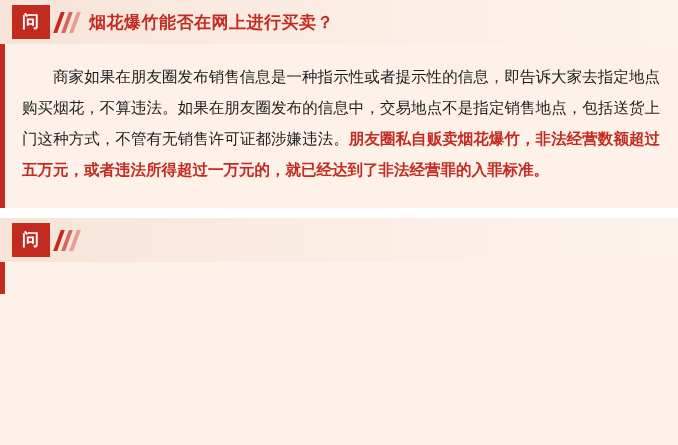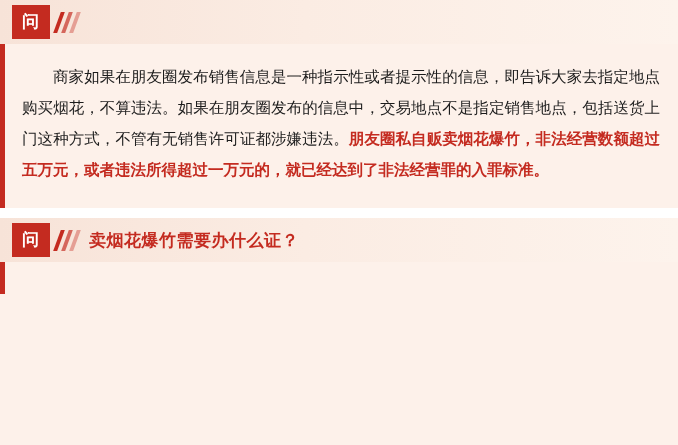--- a/index.html
+++ b/index.html
@@ -108,39 +108,39 @@
 <div class="page">
 
   <div class="qa-block">
     <div class="q-header">
       <div class="q-badge">问</div>
       <div class="q-slashes">
         <span class="q-slash s1"></span>
         <span class="q-slash s2"></span>
         <span class="q-slash s3"></span>
       </div>
+      <div class="q-title">烟花爆竹能否在网上进行买卖？</div>
     </div>
     <div class="a-body first">
       <div class="a-accent"></div>
       <div class="a-text">
         <span>商家如果在朋友圈发布销售信息是一种指示性或者提示性的信息，即告诉大家去指定地点购买烟花，不算违法。如果在朋友圈发布的信息中，交易地点不是指定销售地点，包括送货上门这种方式，不管有无销售许可证都涉嫌违法。</span><span class="hl">朋友圈私自贩卖烟花爆竹，非法经营数额超过五万元，或者违法所得超过一万元的，就已经达到了非法经营罪的入罪标准。</span>
       </div>
     </div>
   </div>
 
   <div class="spacer"></div>
 
   <div class="qa-block">
     <div class="q-header">
       <div class="q-badge">问</div>
       <div class="q-slashes">
         <span class="q-slash s1"></span>
         <span class="q-slash s2"></span>
         <span class="q-slash s3"></span>
       </div>
-      <div class="q-title">卖烟花爆竹需要办什么证？</div>
     </div>
     <div class="a-body">
       <div class="a-accent"></div>
     </div>
   </div>
 
 </div>
 
 </body></html>

